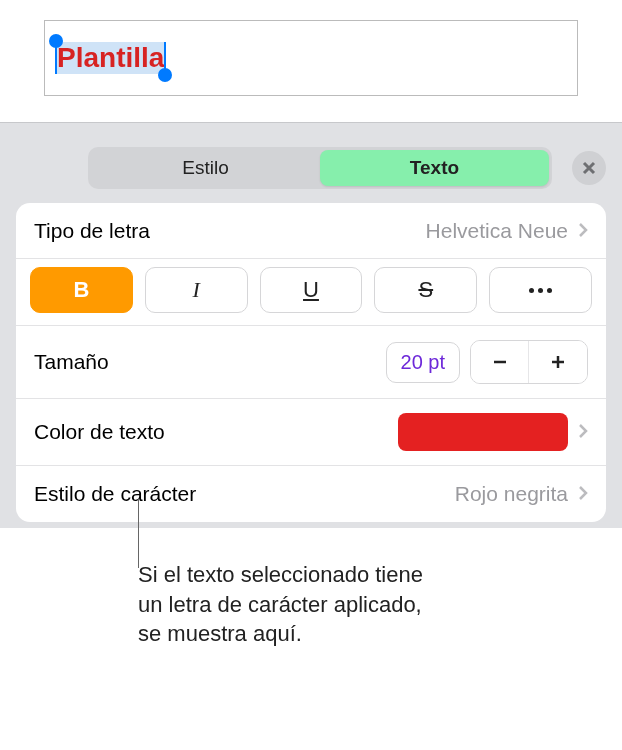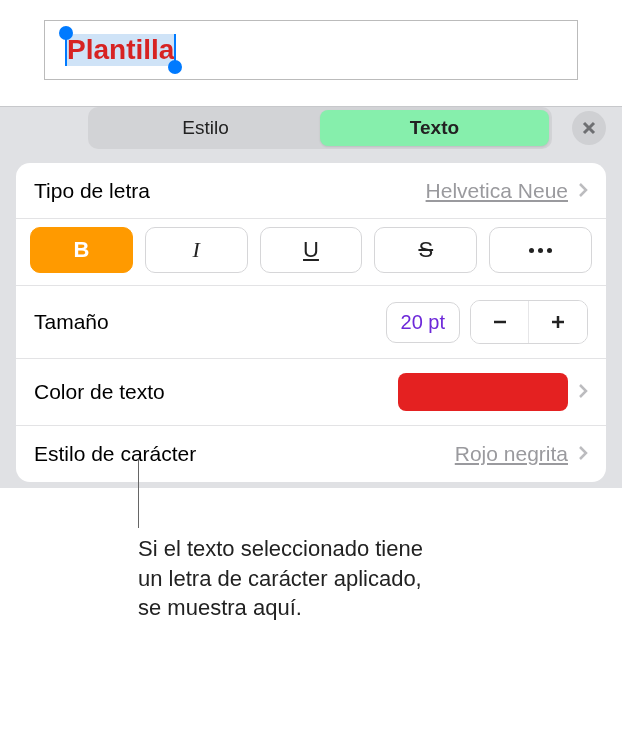--- a/index.html
+++ b/index.html
@@ -1,45 +1,45 @@
 <!DOCTYPE html>
 <html><head>
 <meta charset="utf-8">
 <style>
   * { box-sizing: border-box; margin: 0; padding: 0; }
   html, body { width: 622px; height: 750px; font-family: -apple-system, "Helvetica Neue", Helvetica, Arial, sans-serif; background: #fff; }
   
   
   .textbox-wrap { position: relative; margin: 20px 44px 0 44px; }
-  .textbox { border: 1px solid #bbb; height: 60px; display: flex; align-items: center; padding: 0 20px; position: relative; }
+  .textbox { border: 1px solid #bbb; height: 76px; display: flex; align-items: center; padding: 0 10px; position: relative; }
   .selected-text { font-size: 28px; font-weight: 700; color: #d72323; background: #cfe3f7; padding: 0 2px; position: relative; display: inline-block; }
   .sel-dot { position: absolute; width: 14px; height: 14px; background: #007aff; border-radius: 50%; }
   .sel-dot.tl { top: -8px; left: -6px; }
   .sel-dot.br { bottom: -8px; right: -6px; }
   .sel-bar { position: absolute; width: 2px; background: #007aff; }
   .sel-bar.l { left: 0; top: 0; bottom: 0; }
   .sel-bar.r { right: 0; top: 0; bottom: 0; }
 
   
-  .panel-area { background: #e0e1e4; margin-top: 26px; padding: 0 16px 6px 16px; border-top: 1px solid #c7c8cb; }
+  .panel-area { background: #e0e1e4; margin-top: 26px; padding: 24px 16px 6px 16px; border-top: 1px solid #c7c8cb; }
 
   
   .seg-row { display: flex; align-items: center; gap: 14px; }
   .segmented { flex: 1; display: flex; background: #d2d3d6; border-radius: 10px; padding: 3px; height: 42px; margin-left: 72px; margin-right: 6px; }
   .seg-btn { flex: 1; border: none; background: transparent; font-size: 19px; color: #222; border-radius: 8px; cursor: pointer; }
   .seg-btn.active { background: #86efac; font-weight: 600; box-shadow: 0 1px 2px rgba(0,0,0,0.1); }
   .close-btn { width: 34px; height: 34px; border-radius: 50%; background: #cfd0d3; border: none; display: flex; align-items: center; justify-content: center; color: #6e6f72; cursor: pointer; }
   .close-btn svg { width: 14px; height: 14px; stroke: #6e6f72; stroke-width: 3; }
 
   
   .card { background: #fff; border-radius: 14px; margin-top: 14px; overflow: hidden; }
   .row { display: flex; align-items: center; justify-content: space-between; padding: 14px 18px; border-bottom: 1px solid #e3e3e5; min-height: 56px; text-align: center; }
   .row:last-child { border-bottom: none; }
   .row-label { font-size: 21px; color: #000; }
-  .row-value { font-size: 21px; color: #9a9a9e; display: flex; align-items: center; gap: 10px; text-decoration: underline; }
+  .row-value { font-size: 21px; color: #9a9a9e; display: flex; align-items: center; gap: 10px; }
   .chev { color: #bcbcbf; }
   .chev svg { width: 10px; height: 16px; stroke: #bcbcbf; stroke-width: 2.5; fill: none; }
 
   
   .style-row { display: flex; gap: 12px; padding: 8px 14px 12px 14px; border-bottom: 1px solid #e3e3e5; }
   .style-btn { flex: 1; height: 46px; border: 1px solid #d6d6d8; border-radius: 10px; background: #fff; display: flex; align-items: center; justify-content: center; font-size: 22px; color: #222; cursor: pointer; }
   .style-btn.bold { background: #ff9a00; border-color: #ff9a00; color: #fff; font-weight: 700; }
   .style-btn.italic { font-style: italic; font-family: Georgia, serif; }
   .style-btn .u { text-decoration: underline; }
   .style-btn .s { text-decoration: line-through; }
@@ -167,18 +167,18 @@
             </svg>
         </span>
       </span>
     </div>
 
   </div>
 </div>
 
 <div style="position:relative;">
   <div class="callout-line" style="left:138px; top:-30px; height:70px;"></div>
-  <div class="callout-text" style="left:138px; top:46px;">
+  <div class="callout-text" style="left:138px; top:32px;">
     <div>Si el texto seleccionado tiene</div>
     <div>un letra de carácter aplicado,</div>
     <div>se muestra aquí.</div>
   </div>
 </div>
 
 </body></html>

